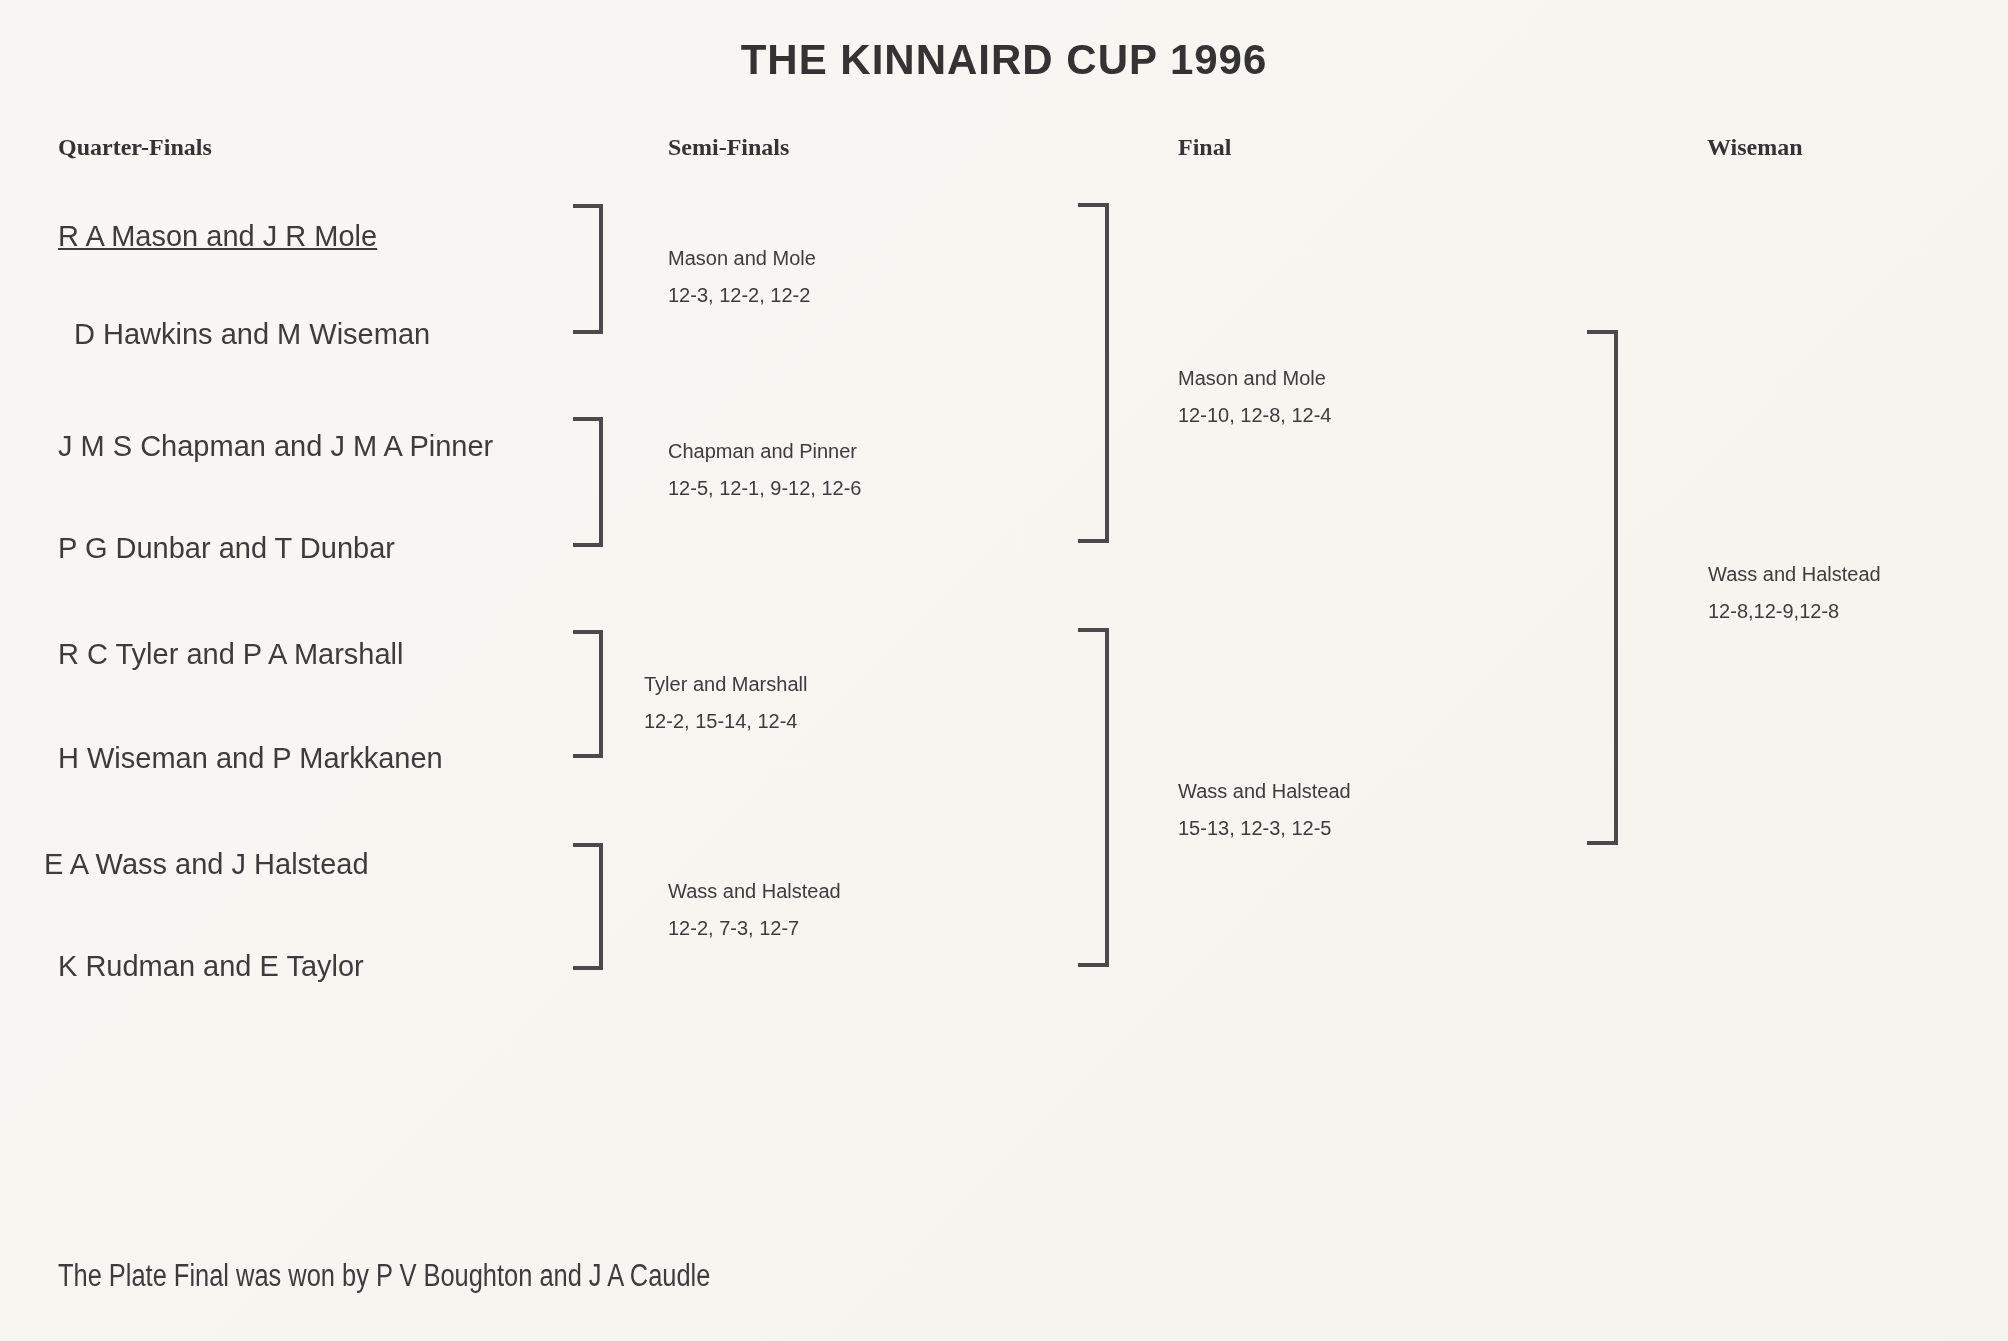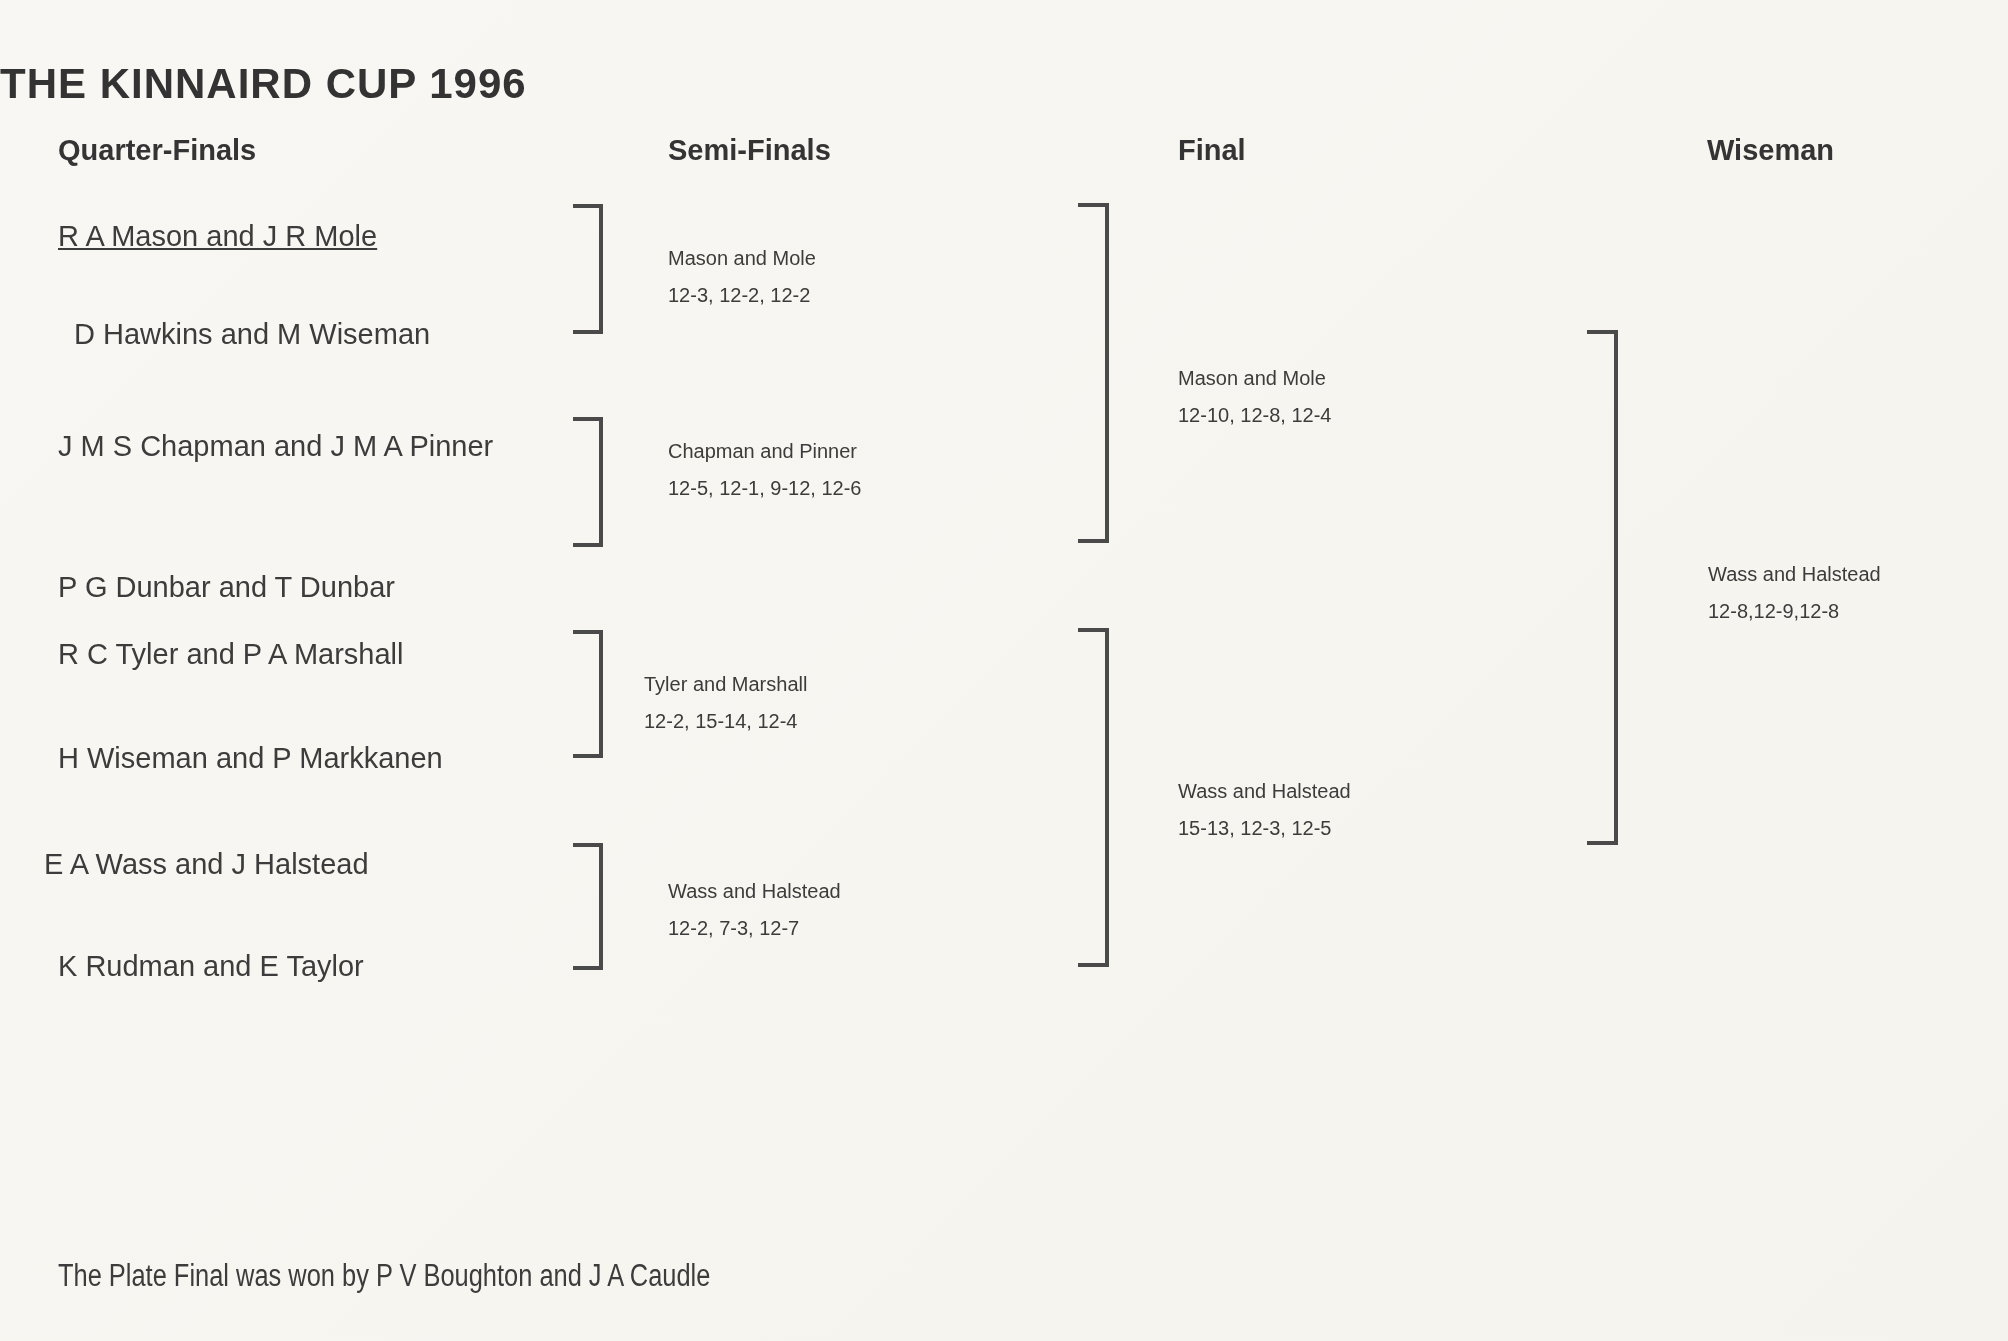--- a/index.html
+++ b/index.html
@@ -8,33 +8,34 @@
     font-family: "Liberation Sans", sans-serif;
     color: #3a3a3a;
   }
   body {
     position: relative;
     background: linear-gradient(135deg, #f9f7f3 0%, #f7f5f0 55%, #f5f3ee 100%);
     overflow: hidden;
   }
   .title {
     position: absolute;
-    top: 60px; left: 0; width: 100%;
-    text-align: left;
+    top: 36px; left: 0; width: 100%;
+    text-align: center;
     font-size: 42px;
     font-weight: bold;
     letter-spacing: 1px;
     color: #333;
   }
   .col-header {
     position: absolute;
-    font-size: 29px;
+    font-size: 24px;
     font-weight: bold;
     color: #343434;
     white-space: nowrap;
+    font-family: Liberation Serif, serif;
   }
   .team {
     position: absolute;
     font-size: 29px;
     color: #3c3c3c;
     white-space: nowrap;
   }
   .match {
     position: absolute;
     font-size: 20px;
@@ -63,21 +64,21 @@
 <div class="title">THE KINNAIRD CUP 1996</div>
 
 <div class="col-header" style="left:58px;  top:134px;">Quarter-Finals</div>
 <div class="col-header" style="left:668px; top:134px;">Semi-Finals</div>
 <div class="col-header" style="left:1178px;top:134px;">Final</div>
 <div class="col-header" style="left:1707px;top:134px;">Wiseman</div>
 
 <div class="team" style="left:58px; top:220px;text-decoration:underline;">R A Mason and J R Mole</div>
 <div class="team" style="left:74px; top:318px;">D Hawkins and M Wiseman</div>
 <div class="team" style="left:58px; top:430px;">J M S Chapman and J M A Pinner</div>
-<div class="team" style="left:58px; top:532px;margin-top:39px;">P G Dunbar and T Dunbar</div>
+<div class="team" style="left:58px; top:532px;">P G Dunbar and T Dunbar</div>
 <div class="team" style="left:58px; top:638px;">R C Tyler and P A Marshall</div>
 <div class="team" style="left:58px; top:742px;">H Wiseman and P Markkanen</div>
 <div class="team" style="left:44px; top:848px;">E A Wass and J Halstead</div>
 <div class="team" style="left:58px; top:950px;">K Rudman and E Taylor</div>
 
 <div class="bracket" style="left:573px; top:204px; width:30px; height:130px;"></div>
 <div class="bracket" style="left:573px; top:417px; width:30px; height:130px;"></div>
 <div class="bracket" style="left:573px; top:630px; width:30px; height:128px;"></div>
 <div class="bracket" style="left:573px; top:843px; width:30px; height:127px;"></div>
 

